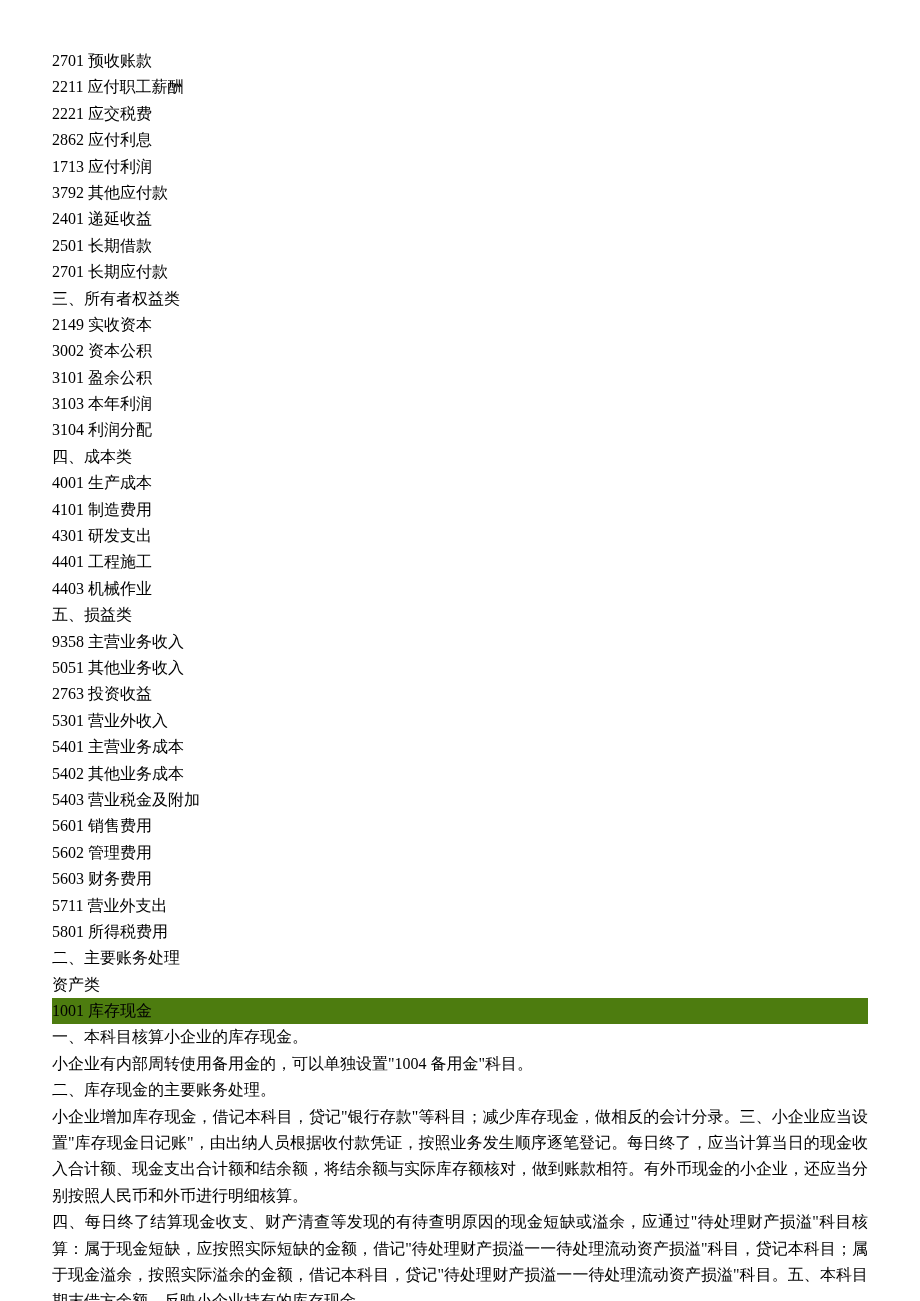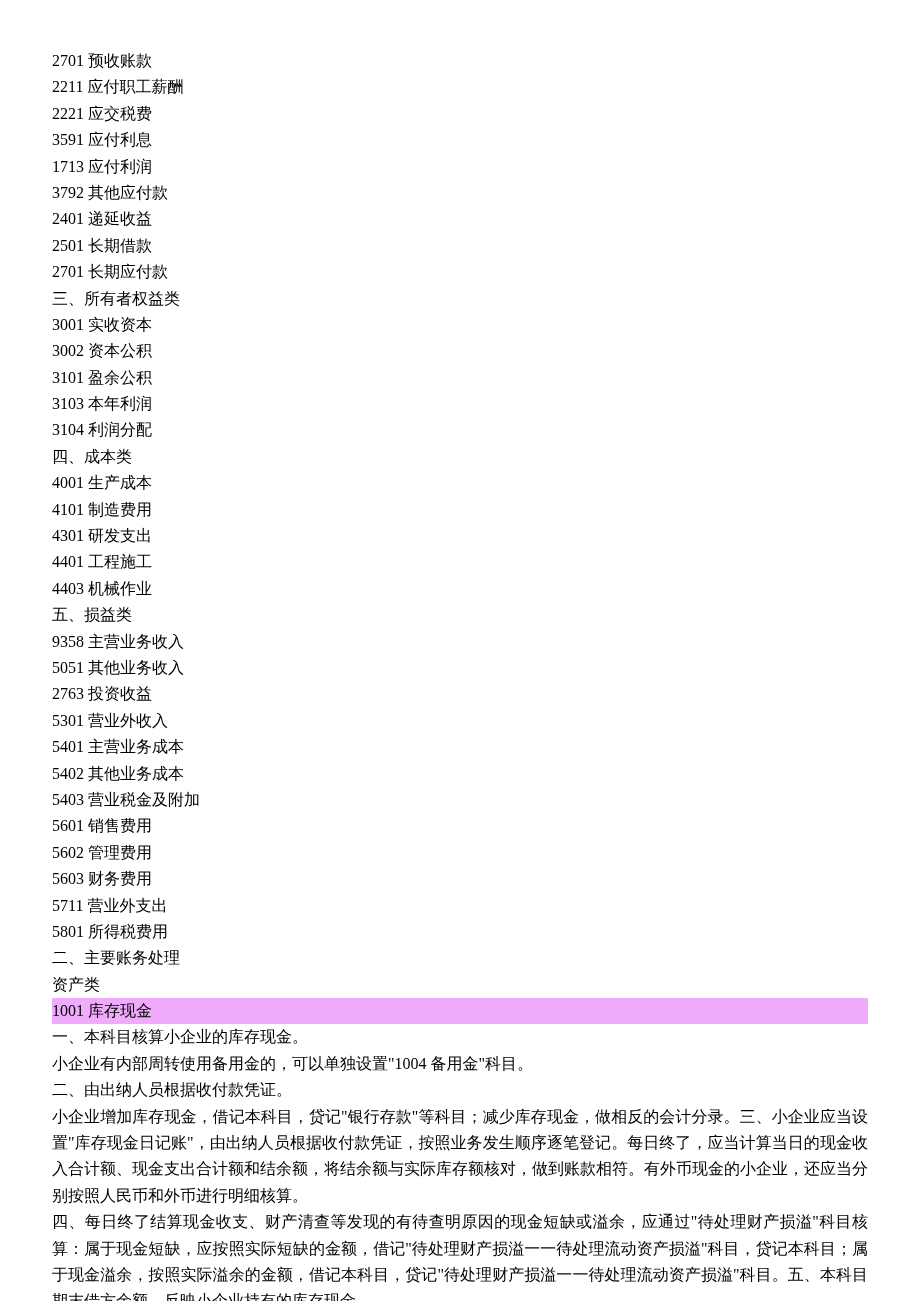--- a/index.html
+++ b/index.html
@@ -10,41 +10,41 @@
     line-height: 1.65;
     color: #000;
     background: #fff;
     width: 920px;
     box-sizing: border-box;
   }
   .line {
     white-space: pre-wrap;
   }
   .highlight {
-    background: #f0abfc;
+    background: #4d7c0f;
     display: block;
   }
   .para {
     text-align: justify;
   }
 </style>
 </head>
 <body>
 
 <div class="line">2701 预收账款</div>
 <div class="line">2211 应付职工薪酬</div>
 <div class="line">2221 应交税费</div>
-<div class="line">3591 应付利息</div>
+<div class="line">2862 应付利息</div>
 <div class="line">1713 应付利润</div>
 <div class="line">3792 其他应付款</div>
 <div class="line">2401 递延收益</div>
 <div class="line">2501 长期借款</div>
 <div class="line">2701 长期应付款</div>
 <div class="line">三、所有者权益类</div>
-<div class="line">3001 实收资本</div>
+<div class="line">2149 实收资本</div>
 <div class="line">3002 资本公积</div>
 <div class="line">3101 盈余公积</div>
 <div class="line">3103 本年利润</div>
 <div class="line">3104 利润分配</div>
 <div class="line">四、成本类</div>
 <div class="line">4001 生产成本</div>
 <div class="line">4101 制造费用</div>
 <div class="line">4301 研发支出</div>
 <div class="line">4401 工程施工</div>
 <div class="line">4403 机械作业</div>
@@ -61,16 +61,16 @@
 <div class="line">5603 财务费用</div>
 <div class="line">5711 营业外支出</div>
 <div class="line">5801 所得税费用</div>
 <div class="line">二、主要账务处理</div>
 <div class="line">资产类</div>
 
 <div class="highlight line">1001 库存现金</div>
 
 <div class="line">一、本科目核算小企业的库存现金。</div>
 <div class="line">小企业有内部周转使用备用金的，可以单独设置"1004 备用金"科目。</div>
-<div class="line">二、由出纳人员根据收付款凭证。</div>
+<div class="line">二、库存现金的主要账务处理。</div>
 
 <div class="para">小企业增加库存现金，借记本科目，贷记"银行存款"等科目；减少库存现金，做相反的会计分录。三、小企业应当设置"库存现金日记账"，由出纳人员根据收付款凭证，按照业务发生顺序逐笔登记。每日终了，应当计算当日的现金收入合计额、现金支出合计额和结余额，将结余额与实际库存额核对，做到账款相符。有外币现金的小企业，还应当分别按照人民币和外币进行明细核算。</div>
 <div class="para">四、每日终了结算现金收支、财产清查等发现的有待查明原因的现金短缺或溢余，应通过"待处理财产损溢"科目核算：属于现金短缺，应按照实际短缺的金额，借记"待处理财产损溢一一待处理流动资产损溢"科目，贷记本科目；属于现金溢余，按照实际溢余的金额，借记本科目，贷记"待处理财产损溢一一待处理流动资产损溢"科目。五、本科目期末借方余额，反映小企业持有的库存现金。</div>
 
 </body></html>

